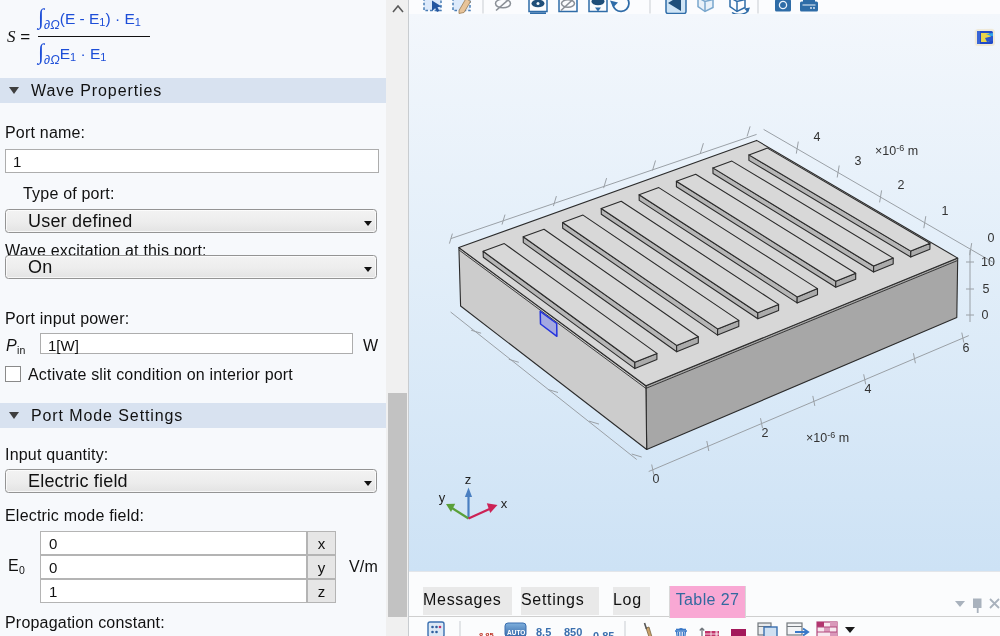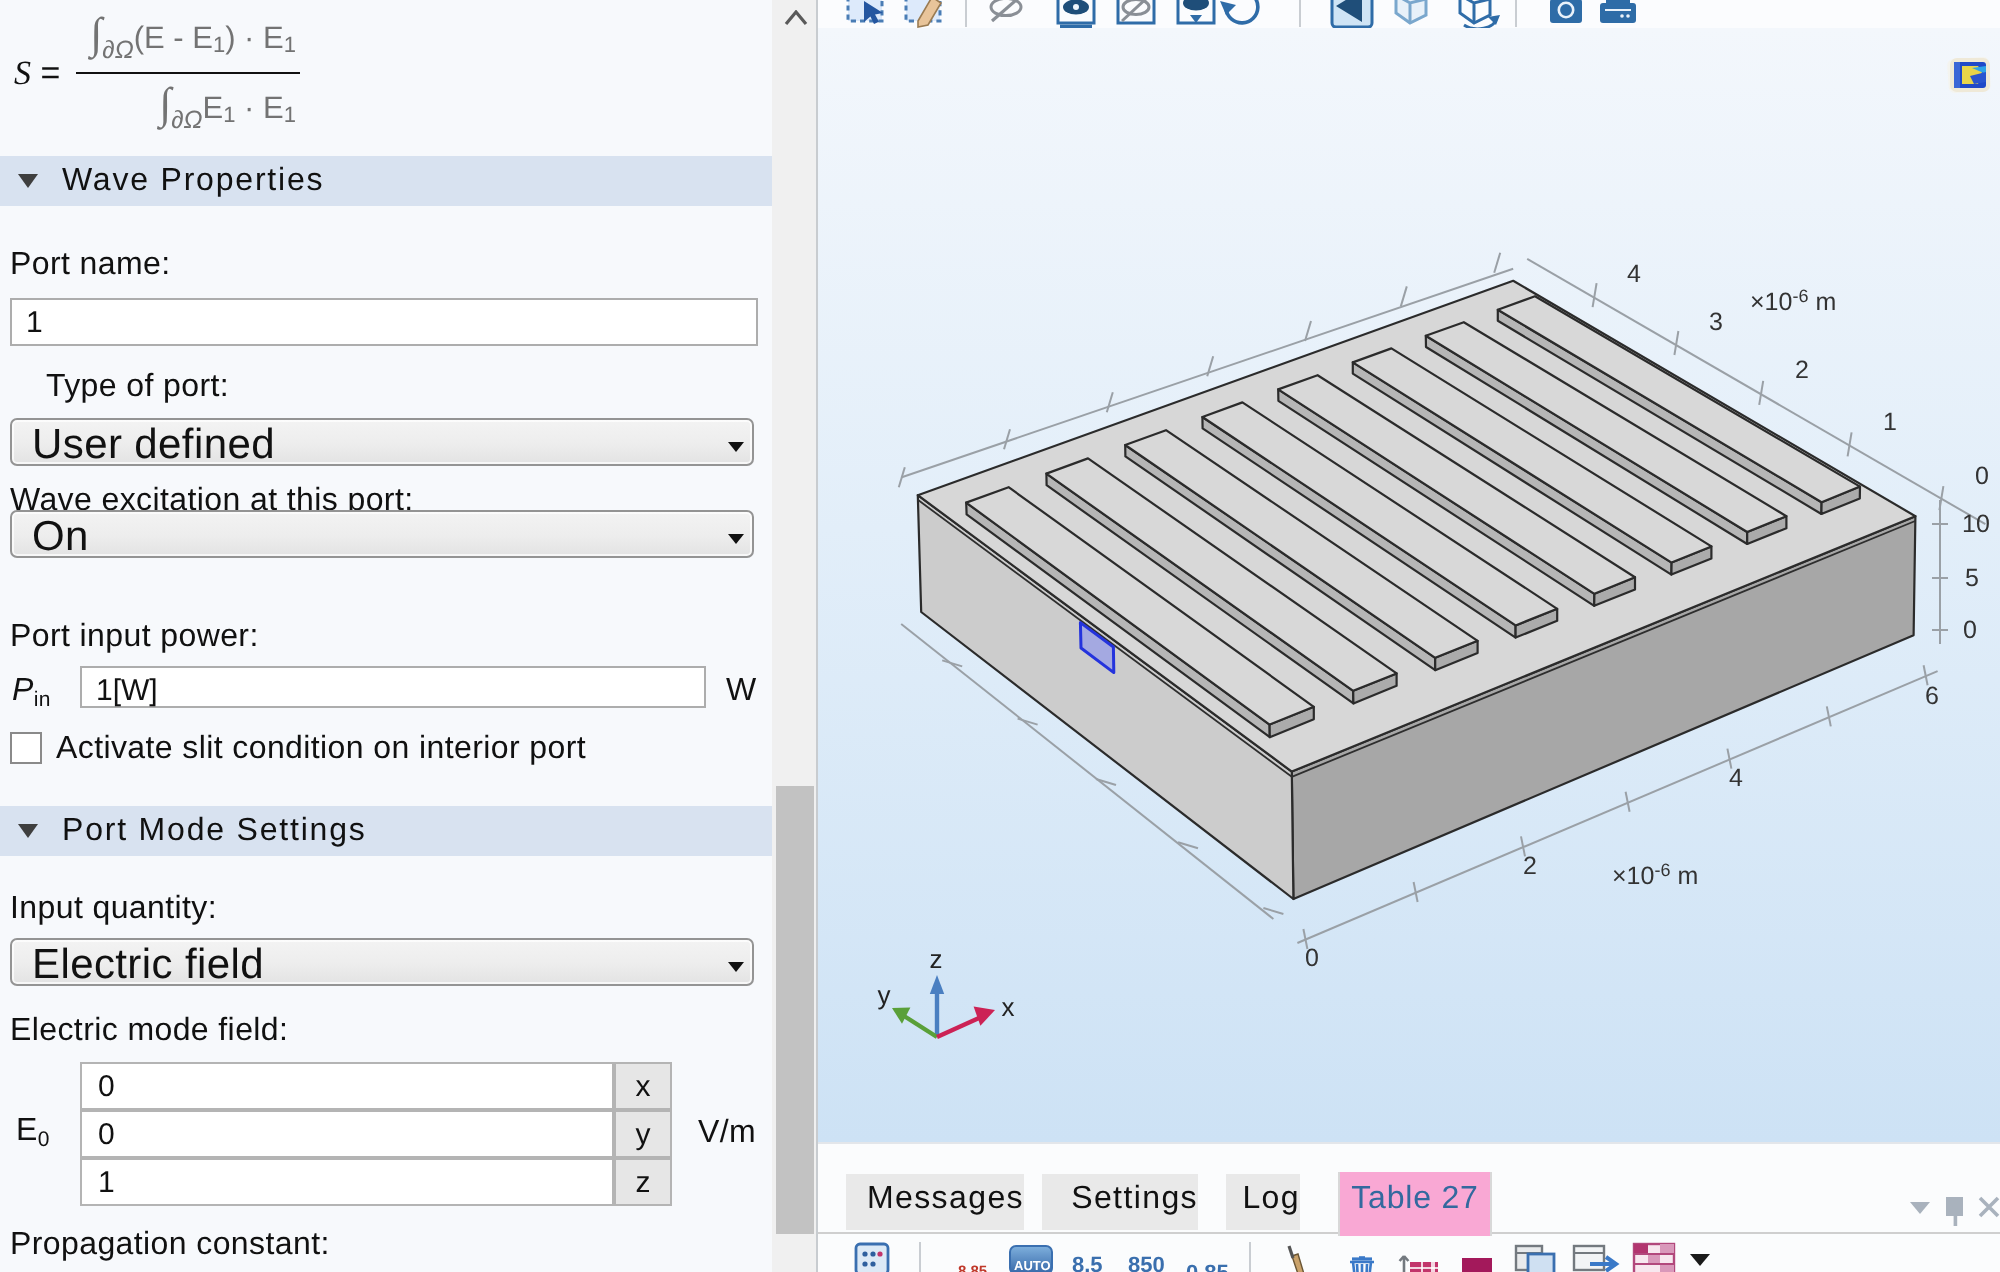--- a/index.html
+++ b/index.html
@@ -4,42 +4,42 @@
 *{margin:0;padding:0;box-sizing:border-box}
 html,body{width:1000px;height:636px;overflow:hidden;font-family:"Liberation Sans",sans-serif;background:#fff}
 #root{position:relative;width:1000px;height:636px}
 
 #panel{position:absolute;left:0;top:0;width:386px;height:636px;background:#f7f9fc}
 .sechead{position:absolute;left:0;width:386px;height:25px;background:#d8e2f0}
 .sechead .tri{position:absolute;left:9px;top:9px;width:0;height:0;border-left:5.5px solid transparent;border-right:5.5px solid transparent;border-top:7px solid #3f3f3f}
 .sechead .t{position:absolute;left:31px;top:4px;font-size:16px;letter-spacing:0.9px;color:#111}
 .lbl{position:absolute;font-size:16px;letter-spacing:0.2px;color:#111;white-space:nowrap}
 .inp{position:absolute;background:#fff;border:1px solid #adadad;font-size:15px;color:#111;padding:3px 0 0 7px}
-.dd{position:absolute;border:1.2px solid #949494;border-radius:3.5px;background:linear-gradient(#f3f3f3,#ededed 55%,#e3e3e3);font-size:21px;letter-spacing:0.2px;color:#111;padding-top:1px;padding-left:10px;box-shadow:inset 0 0 0 1px rgba(255,255,255,0.7)}
+.dd{position:absolute;border:1.2px solid #949494;border-radius:3.5px;background:linear-gradient(#f3f3f3,#ededed 55%,#e3e3e3);font-size:18px;letter-spacing:0.2px;color:#111;padding-top:1px;padding-left:22px;box-shadow:inset 0 0 0 1px rgba(255,255,255,0.7)}
 .dd .ar{position:absolute;right:4px;top:11px;width:0;height:0;border-left:4.6px solid transparent;border-right:4.6px solid transparent;border-top:5px solid #111}
 .cell{position:absolute;background:#fff;border:1px solid #b4b4b4;font-size:15px;color:#111;padding:3px 0 0 8px}
 .ucell{position:absolute;background:#e6e6e6;border:1px solid #b4b4b4;font-size:15px;color:#111;text-align:center;padding-top:2.5px}
 
 #sbar{position:absolute;left:386px;top:0;width:23px;height:636px;background:#f0f0f0;border-right:1px solid #c8ccd0}
 #sbar .thumb{position:absolute;left:2px;top:393px;width:19px;height:224px;background:#c2c2c2}
 
 #gtool{position:absolute;left:409px;top:0;width:591px;height:14px;background:#fbfcfe;overflow:hidden}
 #canvas{position:absolute;left:409px;top:14px;width:591px;height:557px;background:linear-gradient(#f3f7fc,#e2eef9 45%,#cde2f5);overflow:hidden}
 #bottom{position:absolute;left:409px;top:571px;width:591px;height:65px;background:#fbfcfd;border-top:1px solid #e3e6ea}
-.tab{position:absolute;top:15px;height:28px;background:#e9e9e9;color:#111;font-size:16px;letter-spacing:0.7px;text-align:right;padding-top:4px}
+.tab{position:absolute;top:15px;height:28px;background:#e9e9e9;color:#111;font-size:16px;letter-spacing:0.7px;text-align:left;padding-top:4px}
 #tabline{position:absolute;left:0;top:44px;width:591px;height:1px;background:#cfcfcf}
 .tabact{position:absolute;top:14px;height:32px;background:#f9a8d4;color:#33699e;font-size:16px;letter-spacing:0.4px;text-align:center;padding-top:5px;border-left:1px solid #d8d8d8;border-right:1px solid #d8d8d8}
 </style></head>
 <body>
 <div id="root">
 
 <div id="panel">
 
   <div style="position:absolute;left:7px;top:27px;font-size:17px;color:#111"><span style="font-family:'Liberation Serif',serif;font-style:italic">S</span> <span style="font-size:17px">=</span></div>
-  <div style="position:absolute;left:38px;top:6px;width:112px;text-align:right;font-size:15.5px;color:#737373;line-height:1">
+  <div style="position:absolute;left:38px;top:6px;width:112px;text-align:left;font-size:15.5px;color:#1d4ed8;line-height:1">
     <div style="padding:0 2px 4px 0;white-space:nowrap"><span style="font-size:22px;font-style:italic;font-family:'Liberation Serif',serif">∫</span><span style="font-size:12.5px;font-style:italic;vertical-align:-5px">∂Ω</span><span>(E - E<span style="font-size:11px;vertical-align:-2px">1</span>) · E<span style="font-size:11px;vertical-align:-2px">1</span></span></div>
     <div style="border-top:1.4px solid #111;padding:4px 2px 0 0;white-space:nowrap"><span style="font-size:22px;font-style:italic;font-family:'Liberation Serif',serif">∫</span><span style="font-size:12.5px;font-style:italic;vertical-align:-5px">∂Ω</span><span>E<span style="font-size:11px;vertical-align:-2px">1</span> · E<span style="font-size:11px;vertical-align:-2px">1</span></span></div>
   </div>
 
   <div class="sechead" style="top:78px">
         <div class="tri"></div>
         <div class="t">Wave Properties</div>
       </div>
   <div class="lbl" style="left:5px;top:124px">Port name:</div>
   <div class="inp" style="left:5px;top:149px;width:374px;height:24px">1</div>

